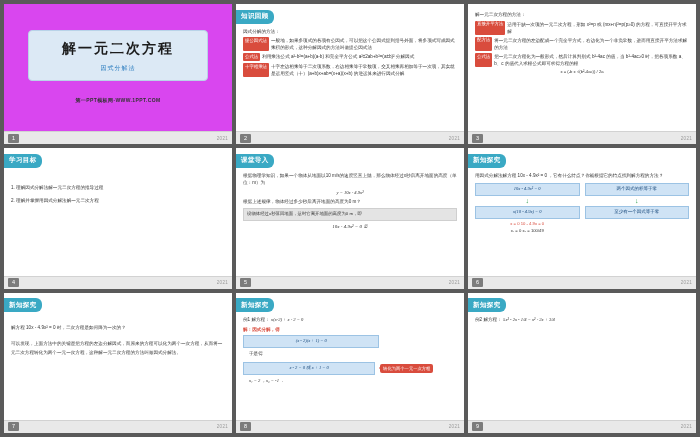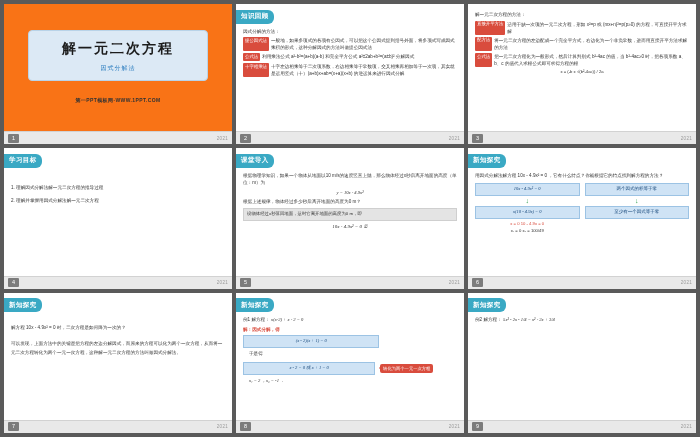--- a/index.html
+++ b/index.html
@@ -79,21 +79,21 @@
   .red{color:#d94c3d;}
   .redb{color:#d94c3d;font-weight:bold;}
   .tag{
     background:#d94c3d;color:#fff;font-size:4.4px;
     padding:0.5px 2px;border-radius:1px;margin-right:2px;white-space:nowrap;
   }
   .kv{display:flex;margin-bottom:2px;}
   .kv .v{flex:1;}
 
   
-  .title-slide{background:#f97316;}
+  .title-slide{background:#d946ef;}
   .title-box{
     margin:26px auto 0 auto;
     width:78%;
     background:#dce9f5;
     border:1px solid #b9d3e8;
     border-radius:4px;
     text-align:center;
     padding:9px 0 7px 0;
   }
   .title-main{

